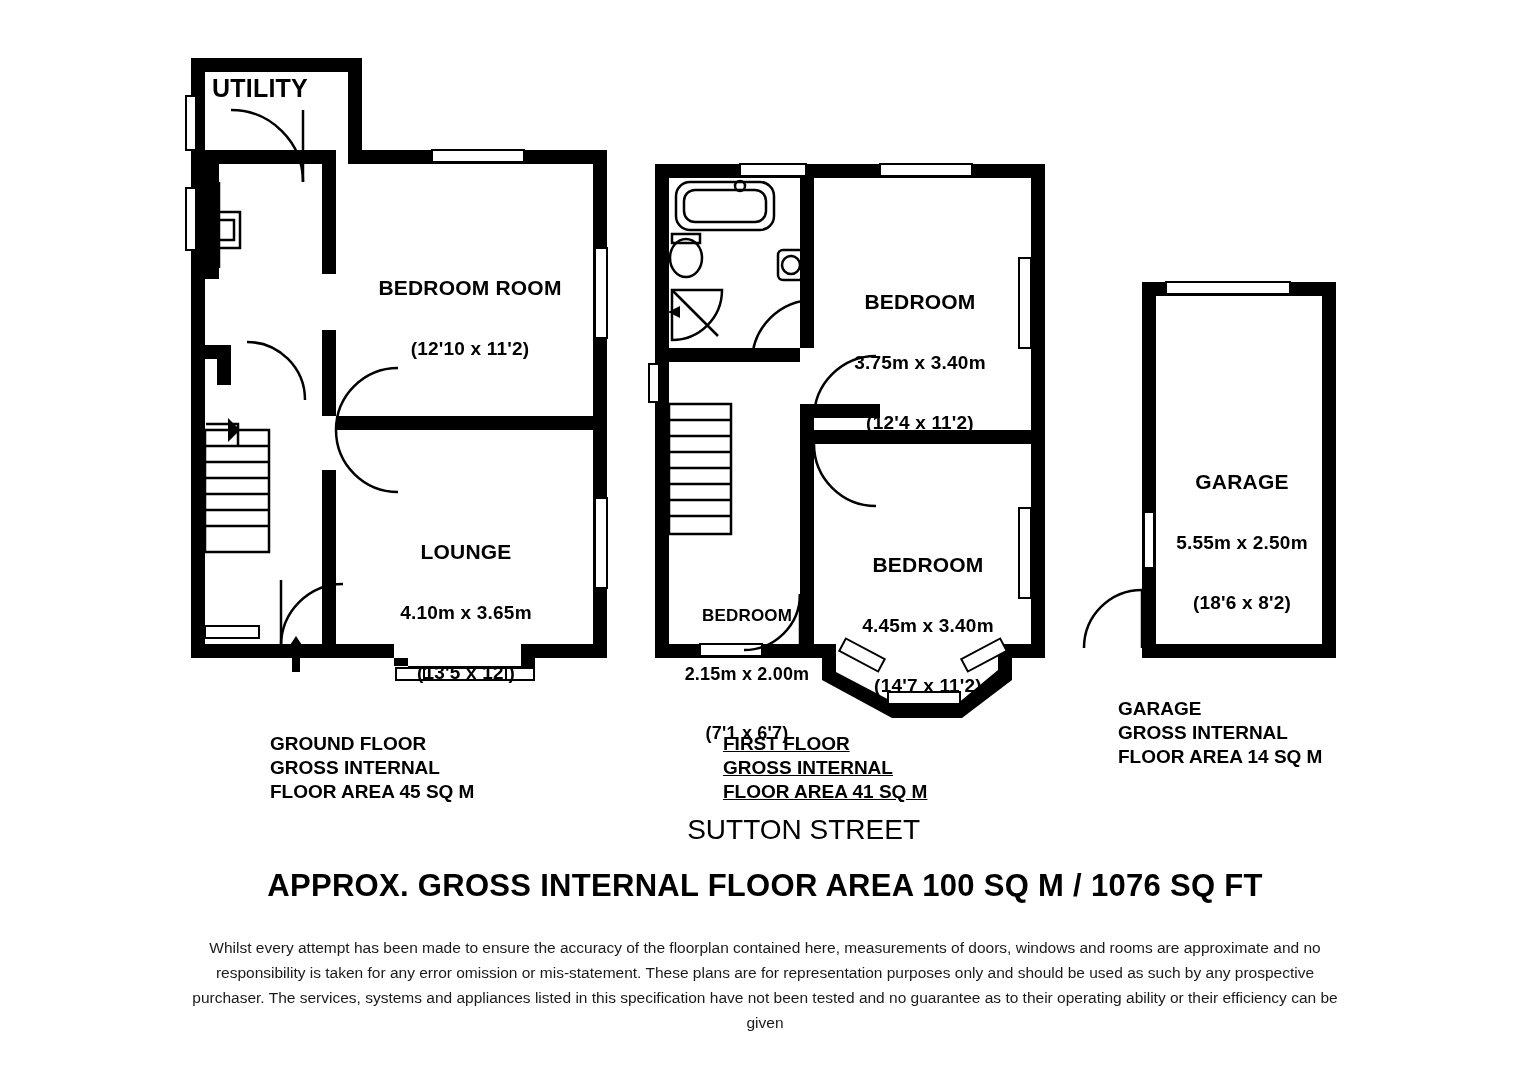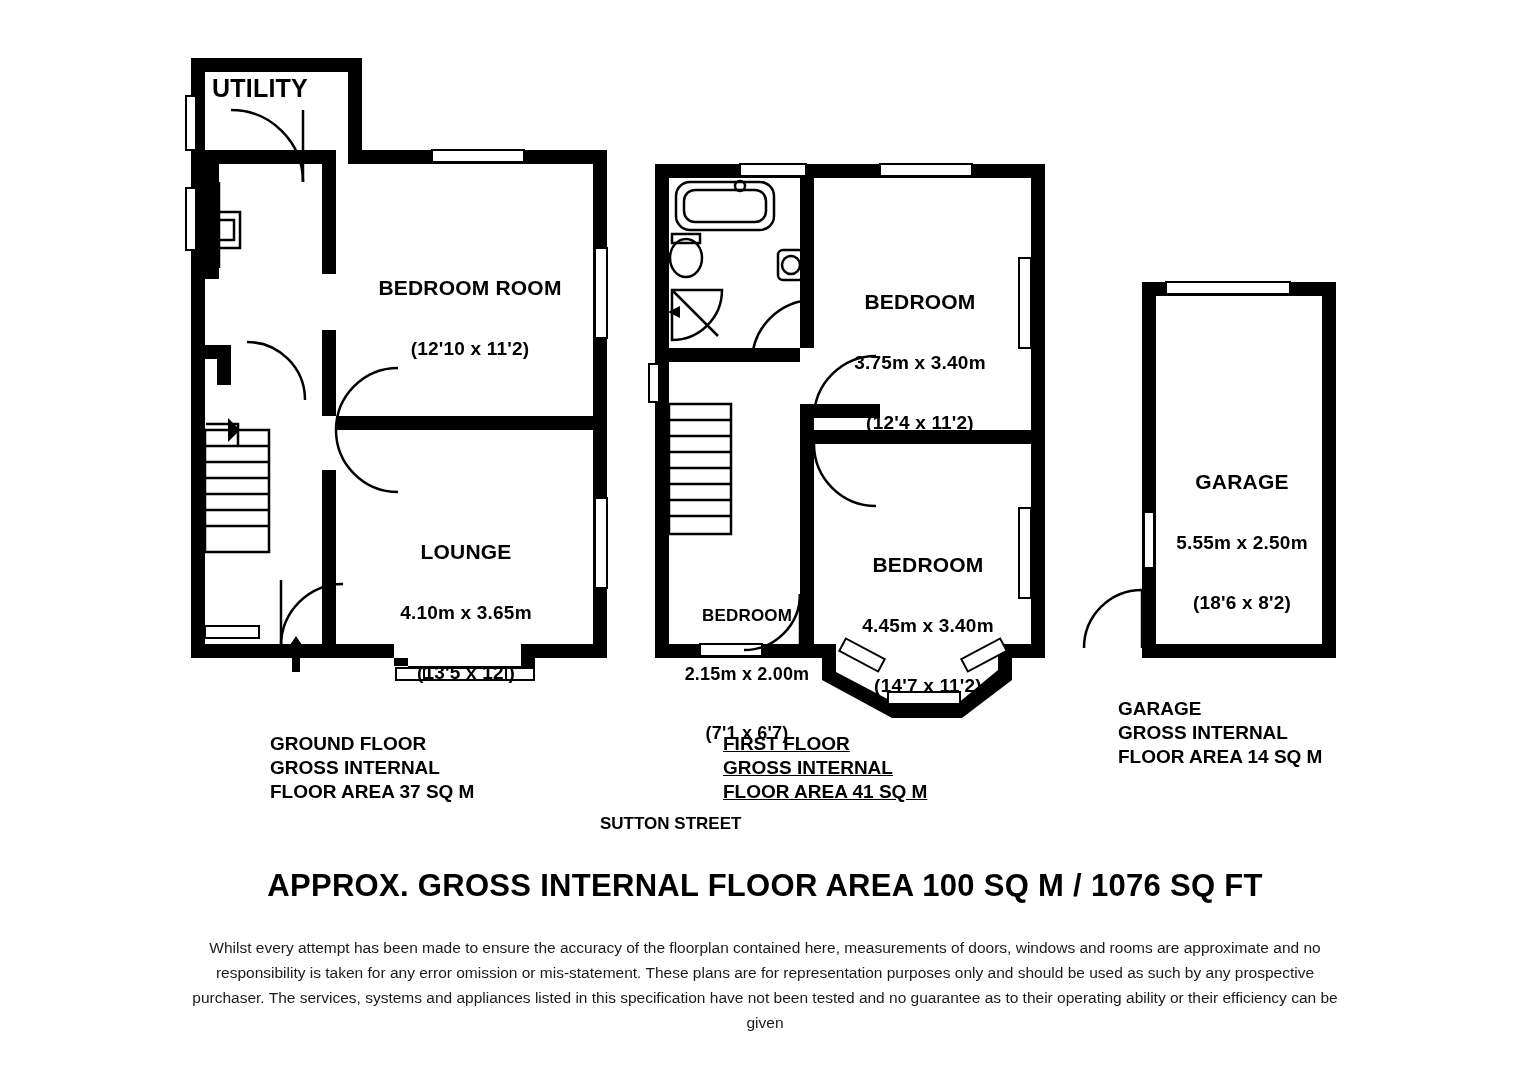--- a/index.html
+++ b/index.html
@@ -37,23 +37,23 @@
   .area-block {
     position: absolute;
     font-weight: bold;
     font-size: 19px;
     line-height: 1.25;
     white-space: pre;
     text-align: left;
   }
   .street-lbl {
     position: absolute;
-    font-weight: bold;
-    font-size: 17px;
-    text-align: left;
+    font-weight: normal;
+    font-size: 28px;
+    text-align: right;
     white-space: pre;
   }
   .total-lbl {
     position: absolute;
     font-weight: bold;
     font-size: 31px;
     text-align: center;
     white-space: pre;
     letter-spacing: 0.3px;
   }
@@ -241,21 +241,21 @@
 </div>
 
 <div class="lbl" style="left:1082px; top:432px; width:320px;">
   <div class="room-name">GARAGE</div>
   <div class="room-dims">5.55m x 2.50m</div>
   <div class="room-dims">(18'6 x 8'2)</div>
 </div>
 
 <div class="area-block" style="left:270px; top:732px;">GROUND FLOOR
 GROSS INTERNAL
-FLOOR AREA 37 SQ M</div>
+FLOOR AREA 45 SQ M</div>
 
 <div class="area-block" style="left:723px; top:732px;text-decoration:underline;">FIRST FLOOR
 GROSS INTERNAL
 FLOOR AREA 41 SQ M</div>
 
 <div class="area-block" style="left:1118px; top:697px;">GARAGE
 GROSS INTERNAL
 FLOOR AREA 14 SQ M</div>
 
 <div class="street-lbl" style="left:600px; top:814px; width:320px;">SUTTON STREET</div>

